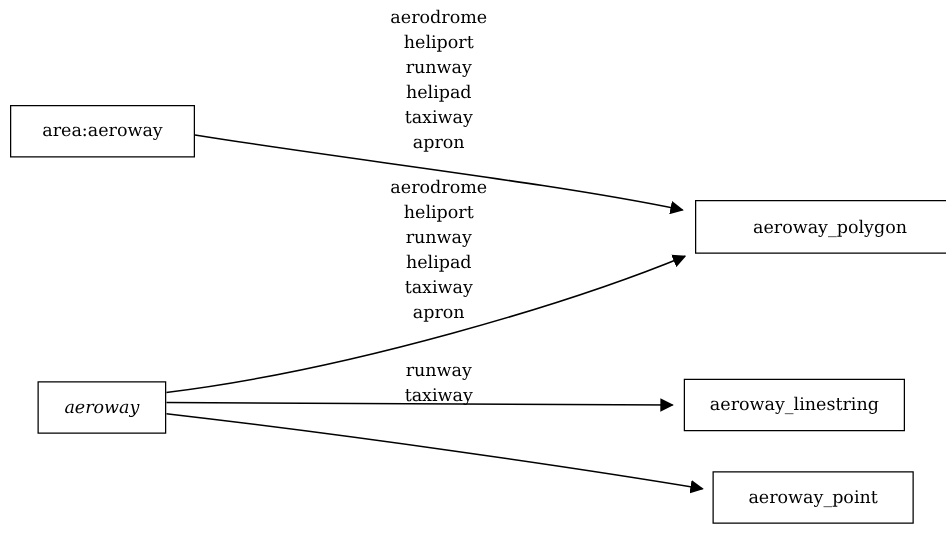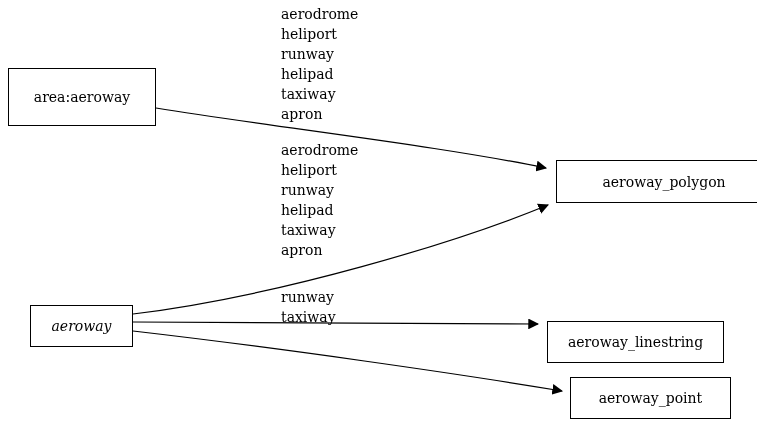--- a/index.html
+++ b/index.html
@@ -30,21 +30,21 @@
     display: flex;
     align-items: center;
     justify-content: center;
     font-size: 14px;
     color: #000000;
     white-space: nowrap;
   }
   .edge-label {
     position: absolute;
     width: 140px;
-    text-align: left;
+    text-align: center;
     font-size: 14px;
     line-height: 20px;
     color: #000000;
     white-space: pre-line;
   }
 </style>
 </head>
 <body>
 
 <div id="canvas">
@@ -54,27 +54,27 @@
       <marker id="arrow" viewBox="0 0 10 10" refX="9" refY="5" markerWidth="9" markerHeight="9" orient="auto-start-reverse">
         <path d="M0,0 L10,5 L0,10 z" fill="#000000"></path>
       </marker>
     </defs>
     <path d="M156,108 C280,128 440,146 546,168" fill="none" stroke="#000000" stroke-width="1.2" marker-end="url(#arrow)"></path>
     <path d="M133,314 C280,296 458,242 548,205" fill="none" stroke="#000000" stroke-width="1.2" marker-end="url(#arrow)"></path>
     <path d="M133,322 C280,322 420,323 538,324" fill="none" stroke="#000000" stroke-width="1.2" marker-end="url(#arrow)"></path>
     <path d="M133,331 C280,348 460,374 562,391" fill="none" stroke="#000000" stroke-width="1.2" marker-end="url(#arrow)"></path>
   </svg>
 
-  <div class="node" style="left:8px; top:68px; width:148px; height:58px;">area:aeroway</div>
+  <div class="node" style="left:8px; top:84px; width:148px; height:42px;">area:aeroway</div>
 
   <div class="node" style="left:30px; top:305px; width:103px; height:42px;font-style:italic;">aeroway</div>
 
   <div class="node" style="left:556px; top:160px; width:216px; height:43px;">aeroway_polygon</div>
 
-  <div class="node" style="left:547px; top:321px; width:177px; height:42px;">aeroway_linestring</div>
+  <div class="node" style="left:547px; top:303px; width:177px; height:42px;">aeroway_linestring</div>
 
   <div class="node" style="left:570px; top:377px; width:161px; height:42px;">aeroway_point</div>
 
   <div class="edge-label" style="left:281px; top:4px;">aerodrome
 heliport
 runway
 helipad
 taxiway
 apron</div>
 

